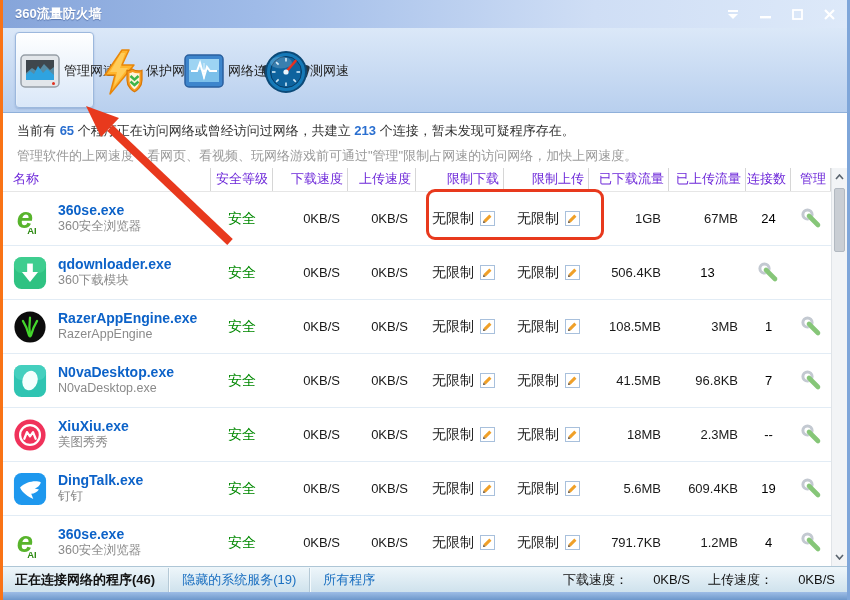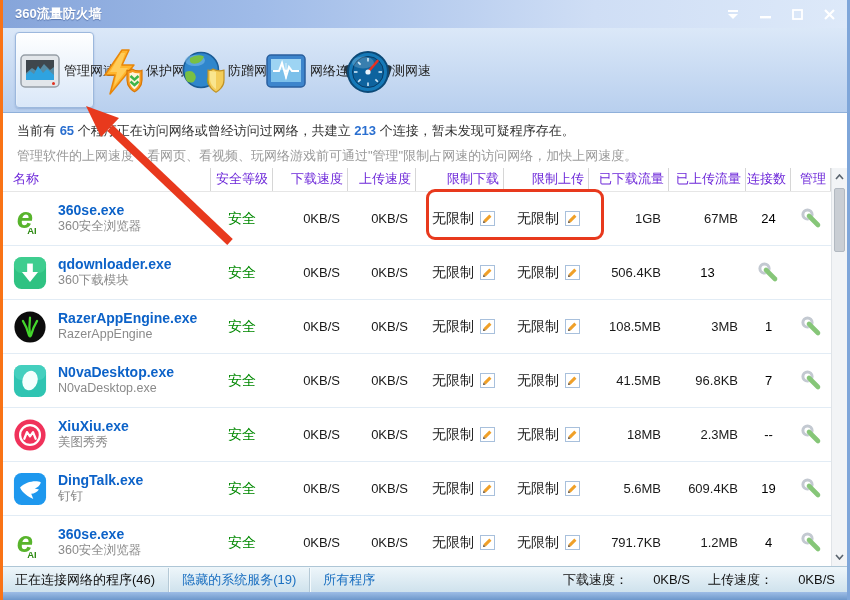--- a/index.html
+++ b/index.html
@@ -63,21 +63,21 @@
     align-items:center; justify-content:center; cursor:pointer; }
   .vs-up { top:1px; } .vs-down { bottom:1px; }
   .vs-thumb { position:absolute; left:2px; top:20px; width:11px; height:64px;
     background:#c9ced4; border:1px solid #b2b9c1; border-radius:2px; cursor:pointer; }
 
   
   .statusbar { height:26px; background:linear-gradient(#eef6fa,#cfe2ed);
     border-top:1px solid #aec6d6; display:flex; align-items:center; padding:0 12px; }
   .sb-tab { font-size:13px; color:#1a6fc0; padding:0 13px; line-height:24px;
     border-right:1px solid #b5c9d6; box-shadow:1px 0 0 #f4fafd; cursor:pointer; white-space:nowrap; }
-  .sb-tab.active { color:#111; font-weight:normal; padding-left:0; }
+  .sb-tab.active { color:#111; font-weight:bold; padding-left:0; }
   .sb-tab:last-of-type { border-right:none; box-shadow:none; }
   .sb-right { margin-left:auto; display:flex; align-items:center; font-size:13px; color:#111; }
   .sb-right .lbl { margin-left:18px;text-align:right; }
   .sb-right .val { min-width:62px; text-align:right; }
 
   .bottomstrip { height:8px; background:linear-gradient(#9dbde6,#6e98cb); }
 
   
   .annotation-svg { position:absolute; left:0; top:0; width:844px; height:600px; pointer-events:none; z-index:50; }
   .hl-rect { position:absolute; left:423px; top:189px; width:178px; height:51px;
@@ -132,32 +132,20 @@
     <polygon points="23,5 12,24 19,24 16,38 30,20 22,20 27,5" fill="#ffd66e" opacity="0.7"></polygon>
     <path d="M34,21 c3.5,2 7.5,2.2 10,1.4 v9.6 c0,7 -5.5,10.8 -7.5,11.8 c-2,-1 -7.5,-4.8 -7.5,-11.8 v-9.6 c2,0.4 3.5,0 5,-1.4 z" fill="#f79a1e" stroke="#d87808" stroke-width="1.2"></path>
     <path d="M34.5,24 c2.5,1.2 5,1.4 7,1 v7.4 c0,5.2 -3.8,8 -5,8.8 c-1.2,-0.8 -5,-3.6 -5,-8.8 v-7.4 c1.2,0.2 2,-0.2 3,-1 z" fill="#fff4dc"></path>
     <polyline points="32.5,28 36.5,31.6 40.5,28" fill="none" stroke="#3db54a" stroke-width="2.6"></polyline>
     <polyline points="32.5,33.5 36.5,37.1 40.5,33.5" fill="none" stroke="#3db54a" stroke-width="2.6"></polyline>
   </svg></span>
     <span class="tb-label">保护网速</span>
   </div>
       <div class="tb-item">
     <span class="tb-icon"><svg viewBox="0 0 48 48" width="48" height="48">
-    <circle cx="21" cy="22" r="17.5" fill="#2f86cc" stroke="#1b5c96" stroke-width="1.5"></circle>
-    <ellipse cx="15" cy="12.5" rx="10" ry="5.5" fill="#7ec0ec" opacity="0.55"></ellipse>
-    <path d="M10,10 q8,-4.5 14,-1.5 q-2,6 -8,7 q-7.5,1 -6,-5.5 z" fill="#79c043"></path>
-    <path d="M5.5,24 q6,-2.5 9,1.5 q3,4.5 -1,8.5 q-6.5,2 -8,-4 q-0.8,-3.5 0,-6 z" fill="#79c043"></path>
-    <path d="M27,30 q5,-2.5 7.5,1.5 q1,4 -3,6 q-5.5,0.5 -4.5,-7.5 z" fill="#6ab238"></path>
-    <path d="M33,21 c3.5,2 7.5,2.2 11,1.2 v10 c0,7 -6,11 -8,12 c-2,-1 -8,-5 -8,-12 v-10 c2,0.5 3.5,0.3 5,-1.2 z" fill="#f3cd5a" stroke="#bf9226" stroke-width="1.2"></path>
-    <path d="M36,24 v17 c-1.8,-1 -6,-4.5 -6,-10.2 v-7.8 c2.2,0.5 4.2,0.3 6,1 z" fill="#f9e58e"></path>
-  </svg></span>
-    <span class="tb-label">防蹭网</span>
-  </div>
-      <div class="tb-item">
-    <span class="tb-icon"><svg viewBox="0 0 48 48" width="48" height="48">
     <rect x="5" y="7" width="38" height="32" rx="4" fill="#3d85cc" stroke="#2a5f9e" stroke-width="1.5"></rect>
     <rect x="9" y="11" width="30" height="23" fill="#7cc0ea"></rect>
     <rect x="9" y="11" width="30" height="11" fill="#a5d8f5" opacity="0.8"></rect>
     <polyline points="11,23 17,23 20,15 24,29 27,19 30,23 37,23" fill="none" stroke="#ffffff" stroke-width="2"></polyline>
     <circle cx="24" cy="23" r="1.6" fill="#fff"></circle>
     <line x1="24" y1="15" x2="24" y2="31" stroke="#ffffff" stroke-width="1" opacity="0.7"></line>
   </svg></span>
     <span class="tb-label">网络连接</span>
   </div>
       <div class="tb-item">

